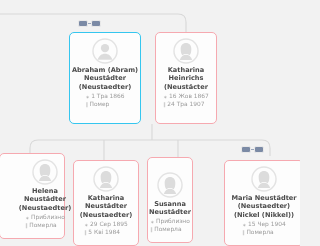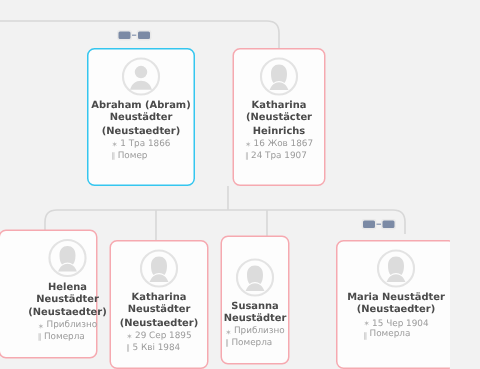--- a/index.html
+++ b/index.html
@@ -82,21 +82,21 @@
       <path d="M178 140 V160"></path>
     </g>
   </svg>
 
   <div class="badge" style="left:78px;top:20px;">
     <div class="chip"></div>
     <div class="link"></div>
     <div class="chip"></div>
   </div>
 
-  <div class="card male" style="left:58px;top:32px;width:72px;height:92px;">
+  <div class="card male" style="left:69px;top:32px;width:72px;height:92px;">
     <svg class="avatar" viewBox="0 0 40 40">
       <circle cx="20" cy="20" r="18.5" fill="none" stroke="#e3e3e3" stroke-width="2.2"></circle>
       <circle cx="20" cy="15.5" r="6.4" fill="#dcdcdc"></circle>
       <path d="M8.8 33.5c1.6-6 5.9-9.2 11.2-9.2s9.6 3.2 11.2 9.2z" fill="#dcdcdc"></path>
     </svg>
     <div class="names">
       <div>Abraham (Abram)</div>
       <div>Neustädter</div>
       <div>(Neustaedter)</div>
     </div>
@@ -113,22 +113,22 @@
   </div>
 
   <div class="card female" style="left:155px;top:32px;width:62px;height:92px;">
     <svg class="avatar" viewBox="0 0 40 40">
       <circle cx="20" cy="20" r="18.5" fill="none" stroke="#e3e3e3" stroke-width="2.2"></circle>
       <path d="M20 7.6c5.1 0 8.2 3.5 8.2 9.4 0 5.3-1.1 8.1-2.6 9.6-1.6-1.4-3.4-2.1-5.6-2.1s-4 .7-5.6 2.1c-1.5-1.5-2.6-4.3-2.6-9.6 0-5.9 3.1-9.4 8.2-9.4z" fill="#dcdcdc"></path>
       <path d="M10.4 33.8c1.7-5.2 5.4-8 9.6-8s7.9 2.8 9.6 8z" fill="#dcdcdc"></path>
     </svg>
     <div class="names">
       <div>Katharina</div>
+      <div>Heinrichs</div>
       <div>(Neustäcter</div>
-      <div>Heinrichs</div>
     </div>
     <div class="events">
       <div class="ev">
         <span class="gl">✶</span>
         <span>16 Жов 1867</span>
       </div>
       <div class="ev">
         <span class="gl">‖</span>
         <span>24 Тра 1907</span>
       </div>
@@ -211,20 +211,21 @@
 
   <div class="card female" style="left:224px;top:160px;width:80px;height:86px;">
     <svg class="avatar" viewBox="0 0 40 40">
       <circle cx="20" cy="20" r="18.5" fill="none" stroke="#e3e3e3" stroke-width="2.2"></circle>
       <path d="M20 7.6c5.1 0 8.2 3.5 8.2 9.4 0 5.3-1.1 8.1-2.6 9.6-1.6-1.4-3.4-2.1-5.6-2.1s-4 .7-5.6 2.1c-1.5-1.5-2.6-4.3-2.6-9.6 0-5.9 3.1-9.4 8.2-9.4z" fill="#dcdcdc"></path>
       <path d="M10.4 33.8c1.7-5.2 5.4-8 9.6-8s7.9 2.8 9.6 8z" fill="#dcdcdc"></path>
     </svg>
     <div class="names">
       <div>Maria Neustädter</div>
       <div>(Neustaedter)</div>
+      <div>(Nickel (Nikkel))</div>
     </div>
     <div class="events">
       <div class="ev">
         <span class="gl">✶</span>
         <span>15 Чер 1904</span>
       </div>
       <div class="ev">
         <span class="gl">‖</span>
         <span>Померла</span>
       </div>

